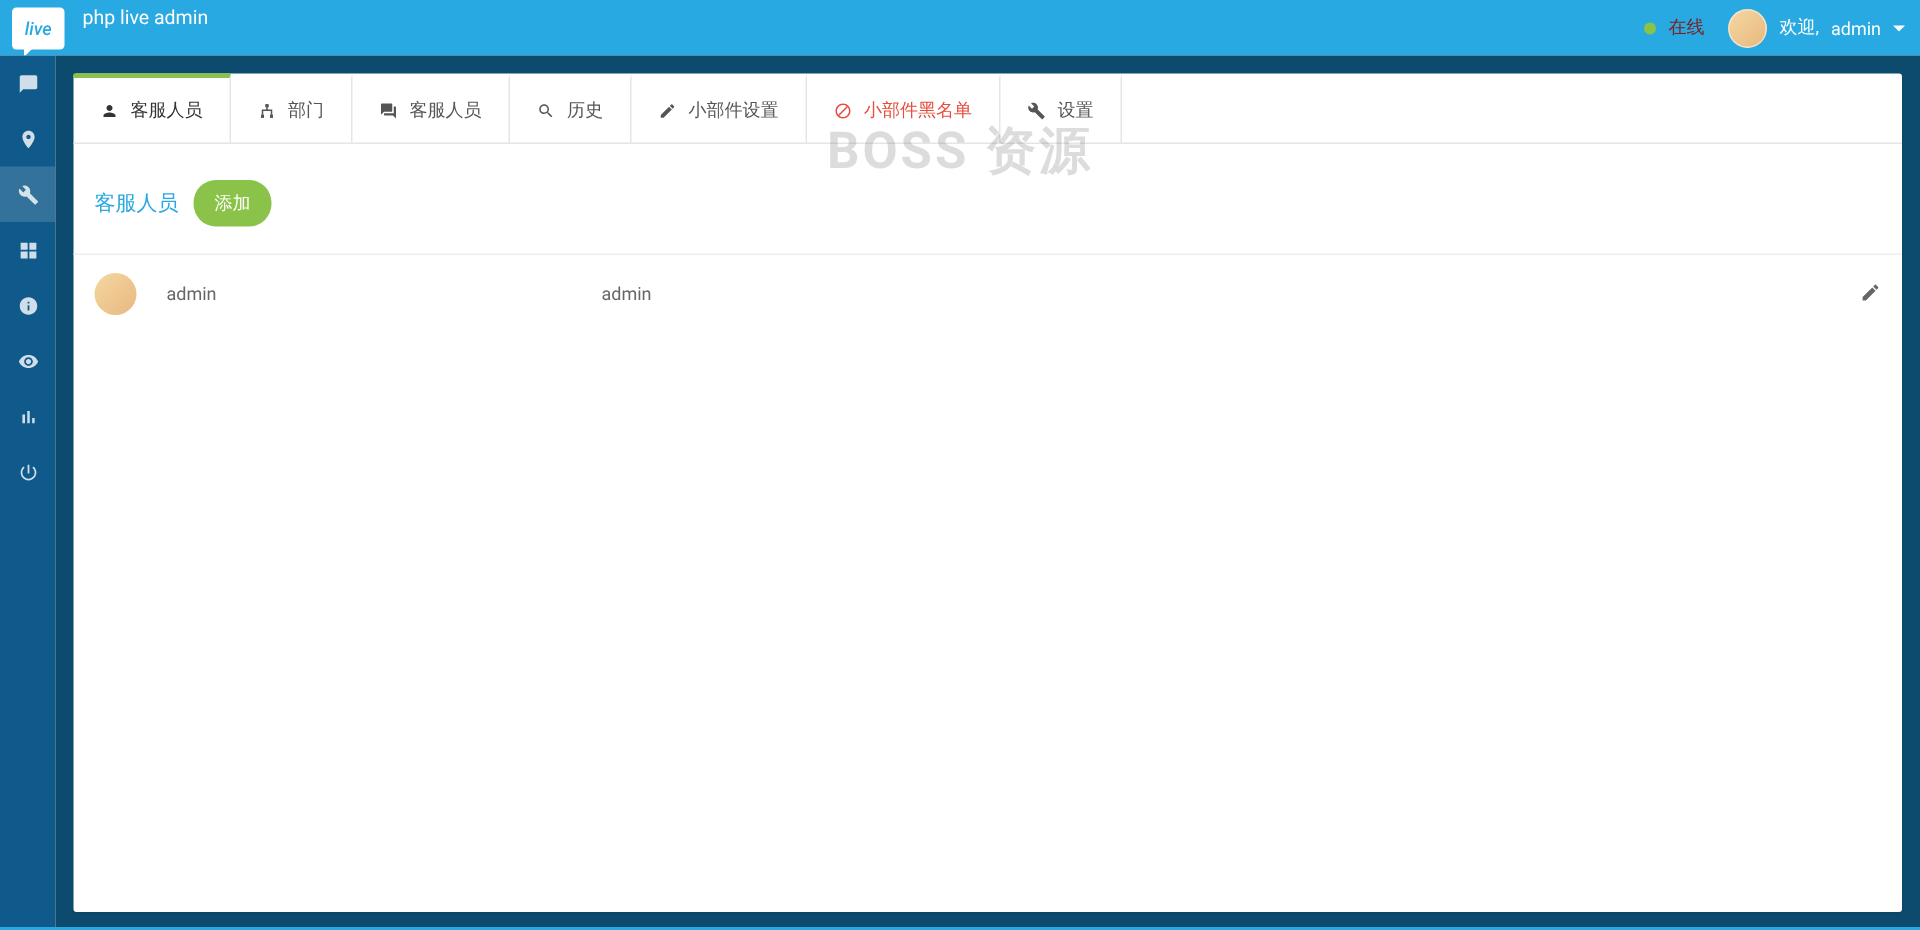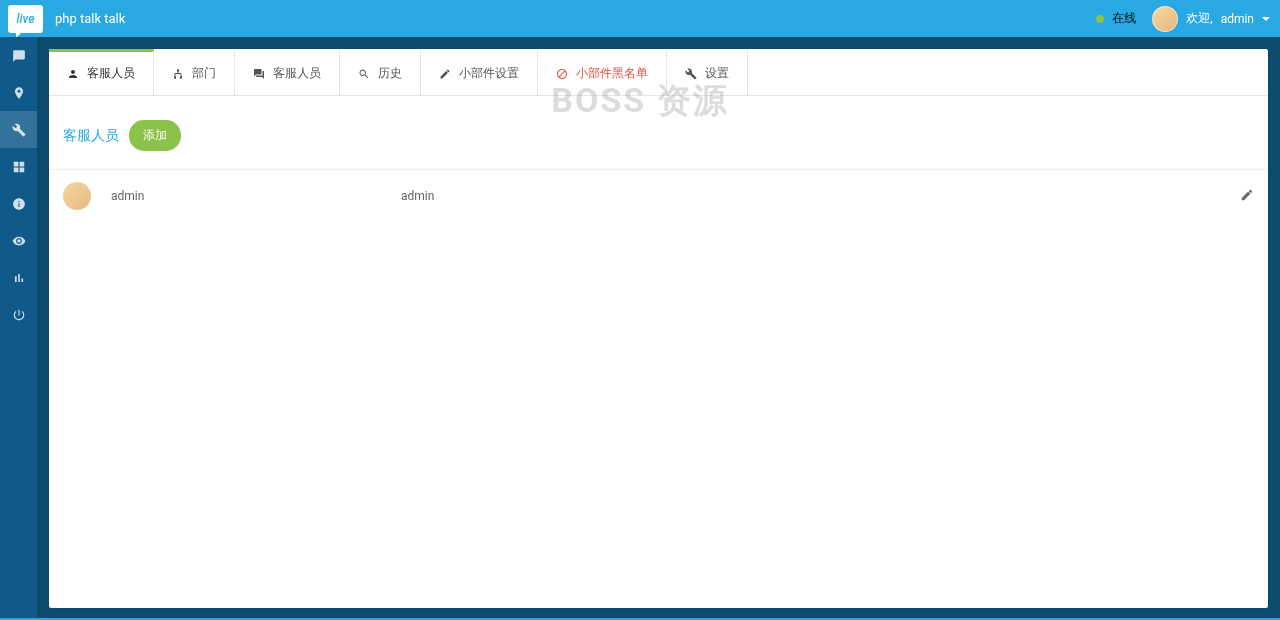--- a/index.html
+++ b/index.html
@@ -23,21 +23,21 @@
       height: 37px;
       background: #29a9e1;
       display: flex;
       align-items: center;
       justify-content: space-between;
       padding: 0 10px 0 0;
       color: #fff;
     }
     .header-left {
       display: flex;
-      align-items: center;
+      align-items: flex-start;
       gap: 12px;
     }
     .logo {
       width: 35px;
       height: 28px;
       background: #fff;
       color: #29a9e1;
       border-radius: 3px;
       display: flex;
       align-items: center;
@@ -63,21 +63,21 @@
     }
     .header-right {
       display: flex;
       align-items: center;
       gap: 16px;
     }
     .status-indicator {
       display: flex;
       align-items: center;
       gap: 8px;
-      color: #000000;
+      color: #7f1d1d;
       font-size: 12px;
     }
     .status-dot {
       width: 8px;
       height: 8px;
       background: #8bc34a;
       border-radius: 50%;
     }
     .user-menu {
       display: flex;
@@ -251,21 +251,21 @@
     }
   </style>
 </head>
 <body>
 
 <div class="header">
   <div class="header-left">
     <div class="logo">
       <span>live</span>
     </div>
-    <span class="app-title">php talk talk</span>
+    <span class="app-title">php live admin</span>
   </div>
   <div class="header-right">
     <div class="status-indicator">
       <span class="status-dot"></span>
       <span>在线</span>
     </div>
     <div class="user-menu">
       <div class="avatar"></div>
       <span>欢迎,</span>
       <span>admin</span>

